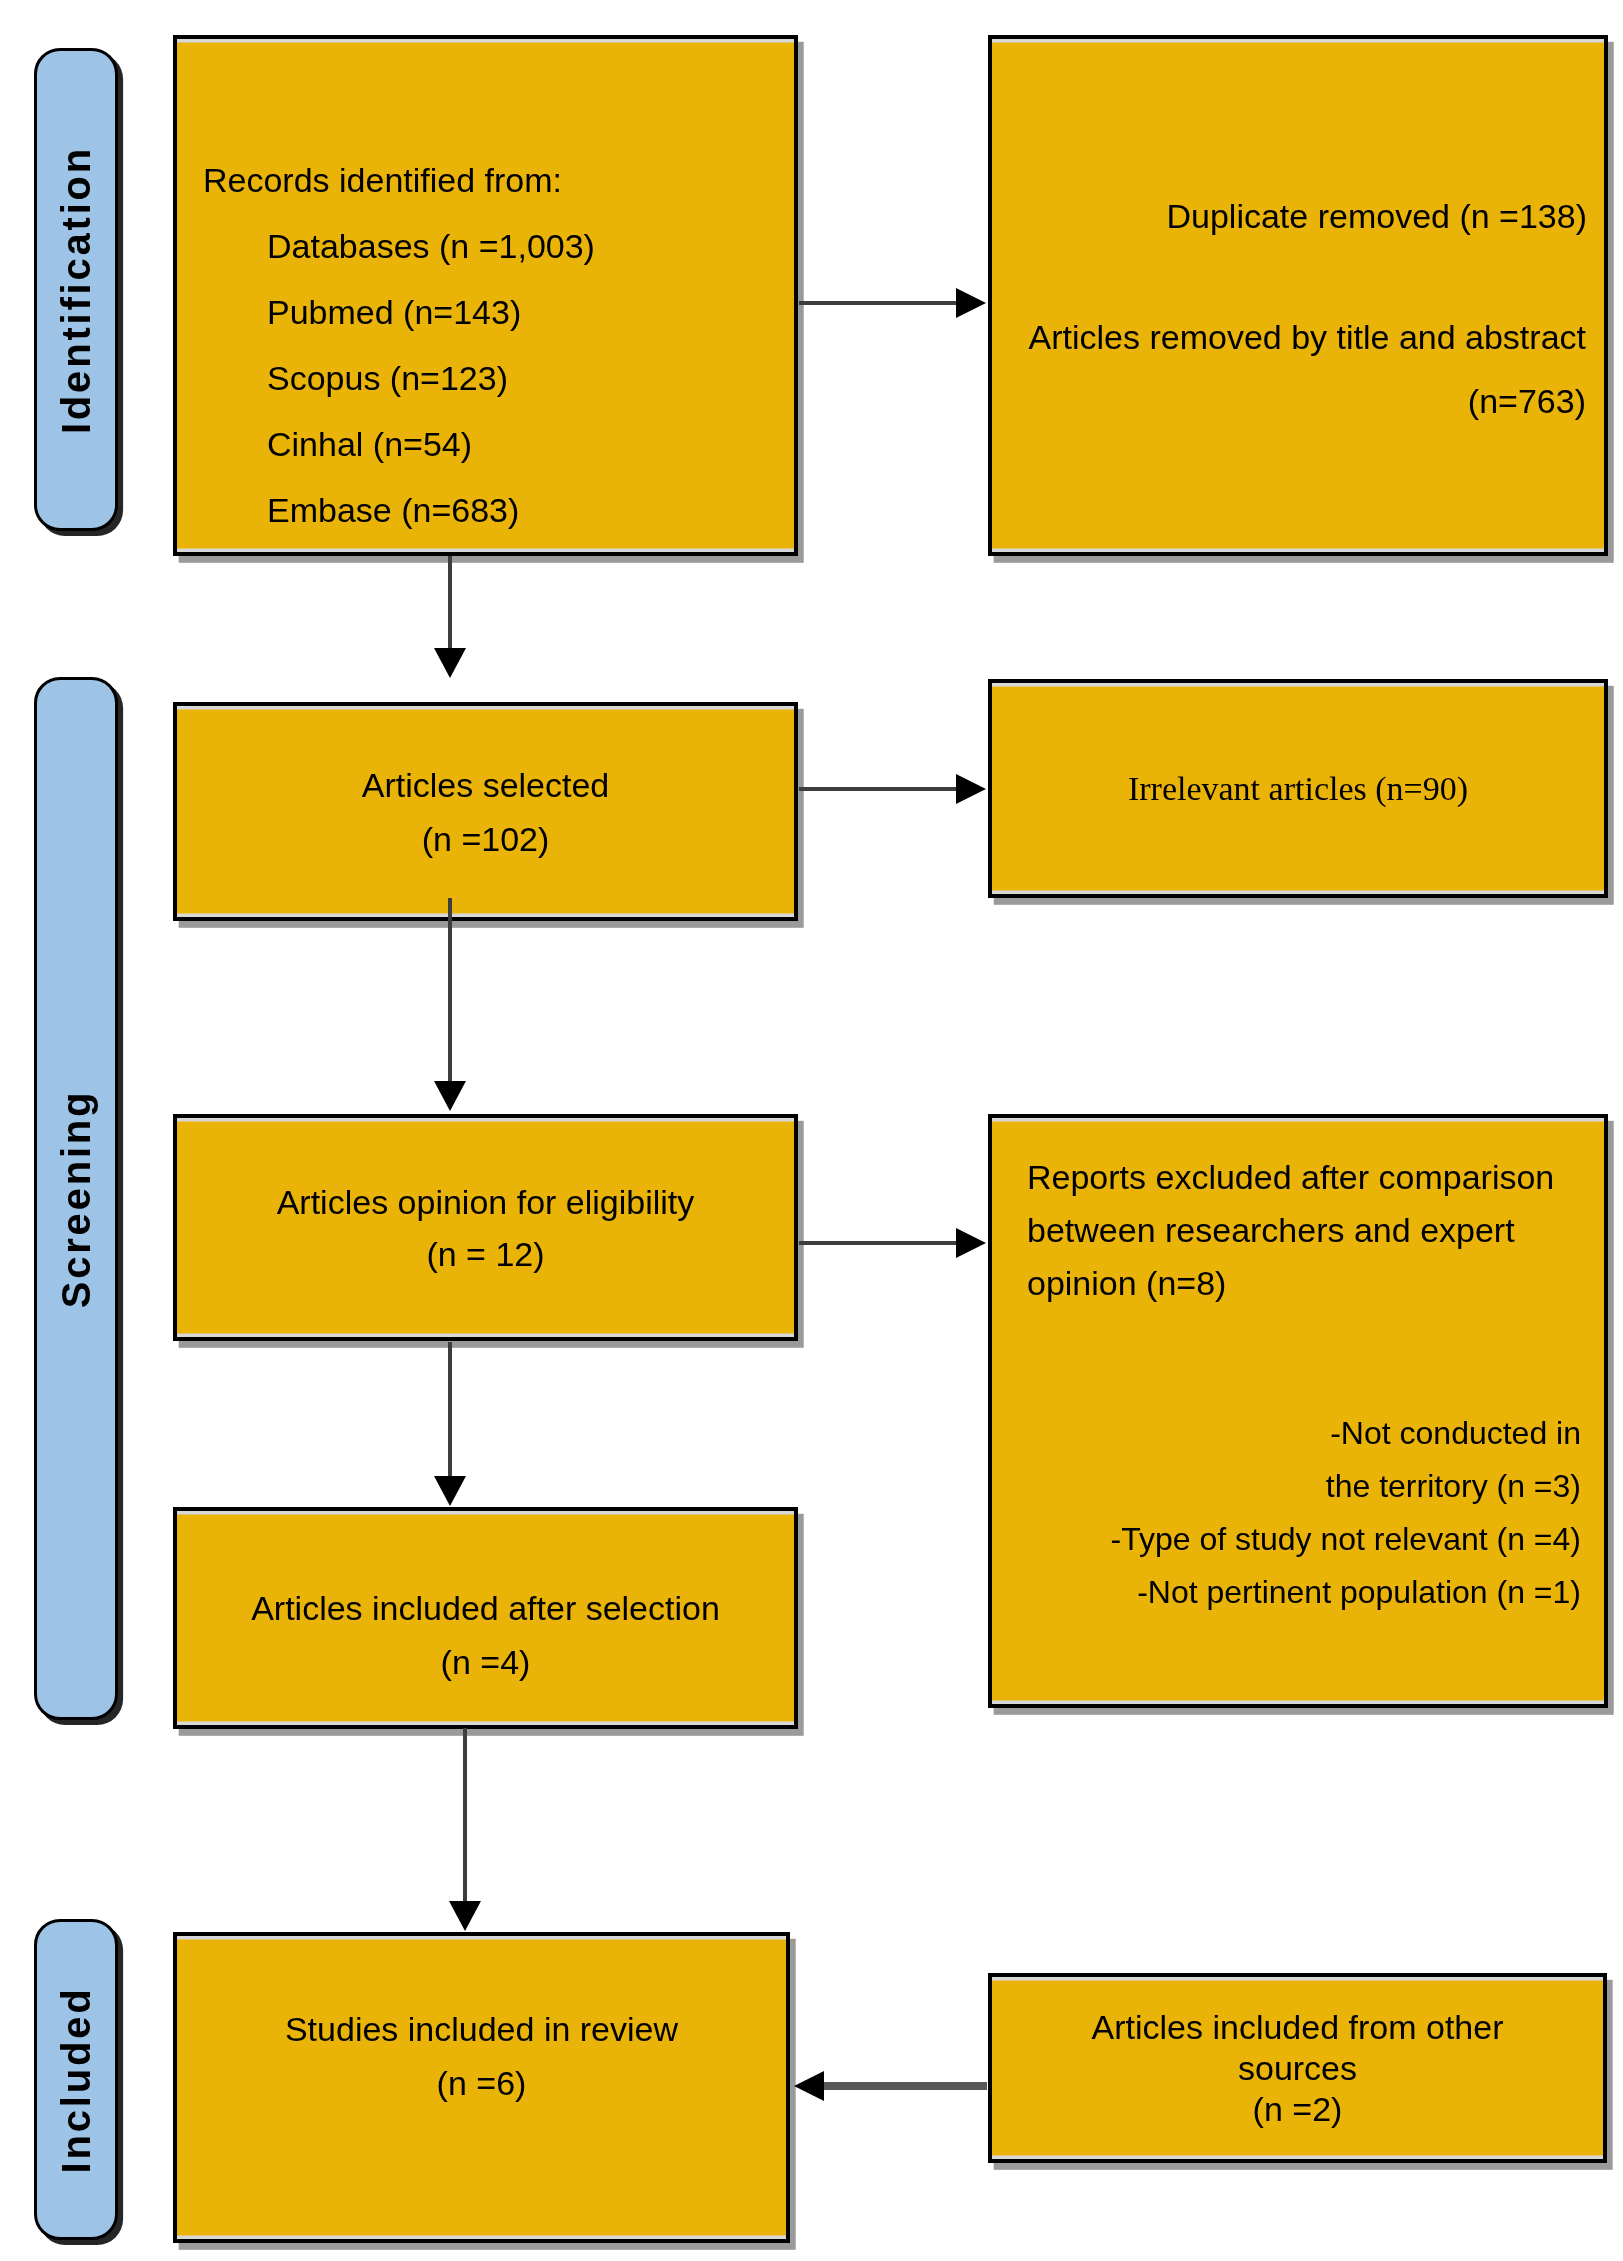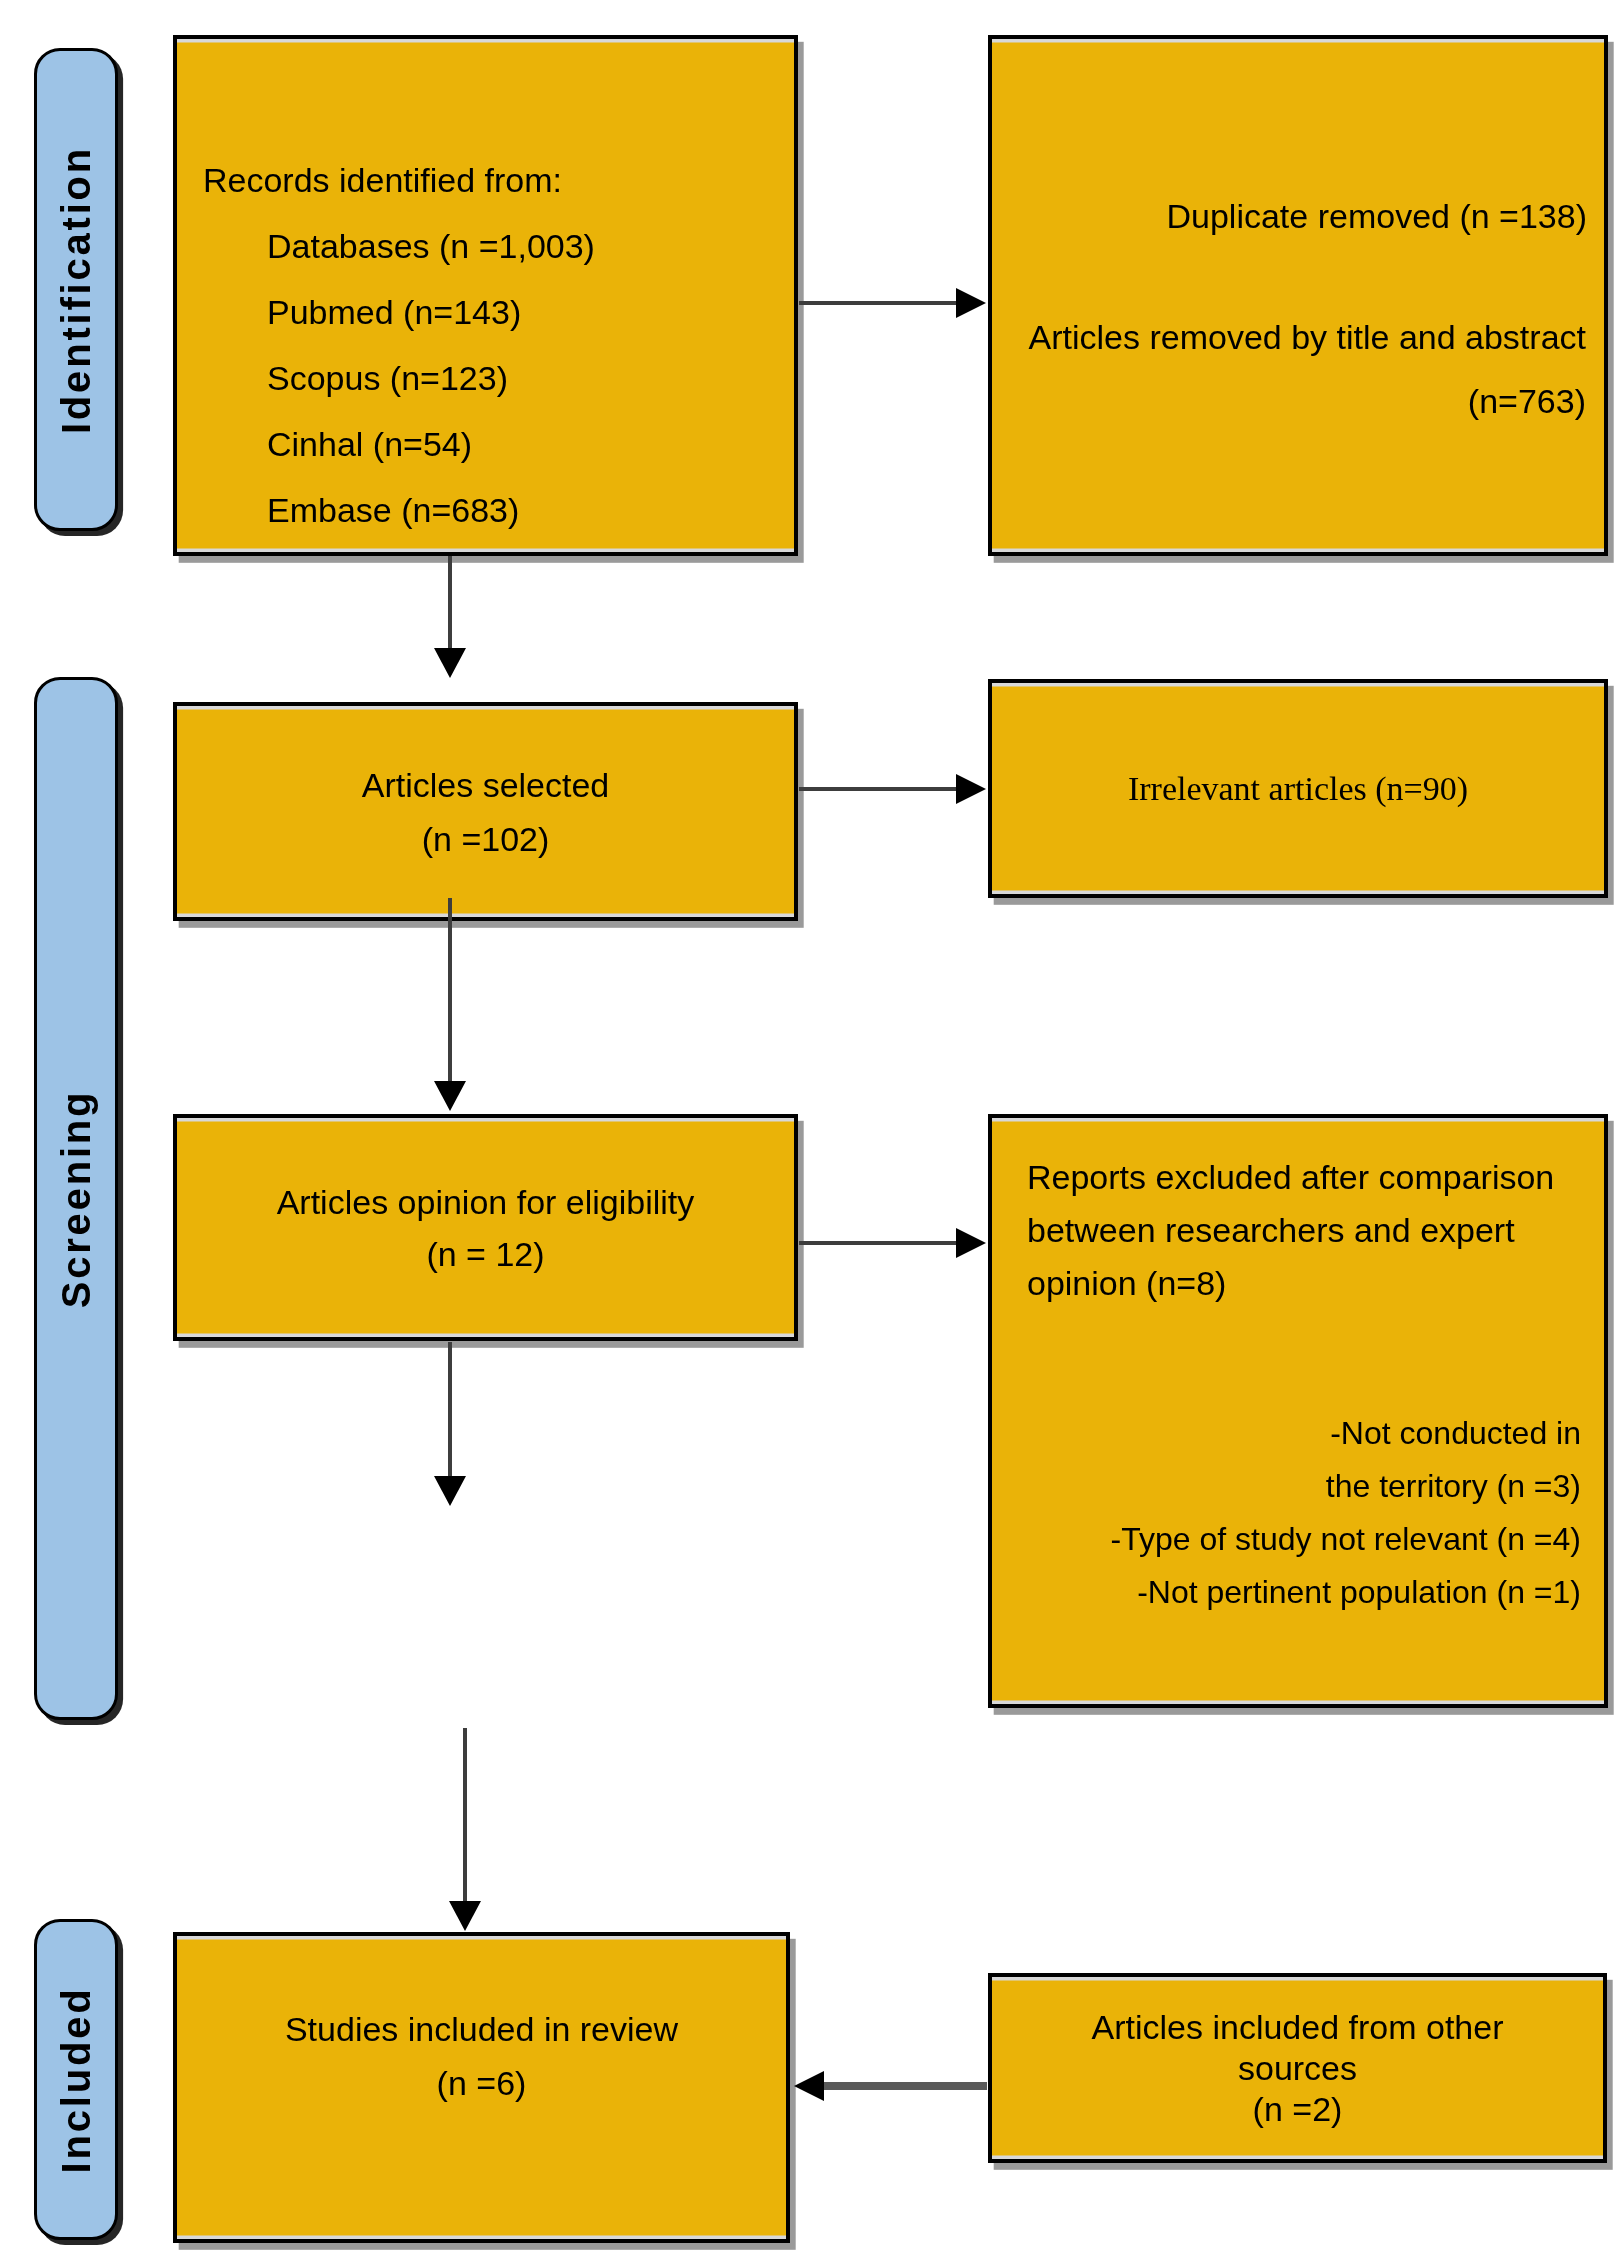--- a/index.html
+++ b/index.html
@@ -132,20 +132,24 @@
       <span class="line para">Reports excluded after comparison between researchers and expert opinion (n=8)</span>
       <div class="items">
         <span class="line item">-Not conducted in</span>
         <span class="line item">the territory (n =3)</span>
         <span class="line item">-Type of study not relevant (n =4)</span>
         <span class="line item">-Not pertinent population (n =1)</span>
       </div>
     </div>
   </div>
 
+  <div class="box center" id="box-included-selection">
+    <span class="line">Articles included after selection</span>
+    <span class="line">(n =4)</span>
+  </div>
 
   <div class="box center" id="box-studies">
     <span class="line">Studies included in review</span>
     <span class="line">(n =6)</span>
   </div>
 
   <div class="box center" id="box-other-sources">
     <span class="line wrapline">Articles included from other sources</span>
     <span class="line">(n =2)</span>
   </div>

